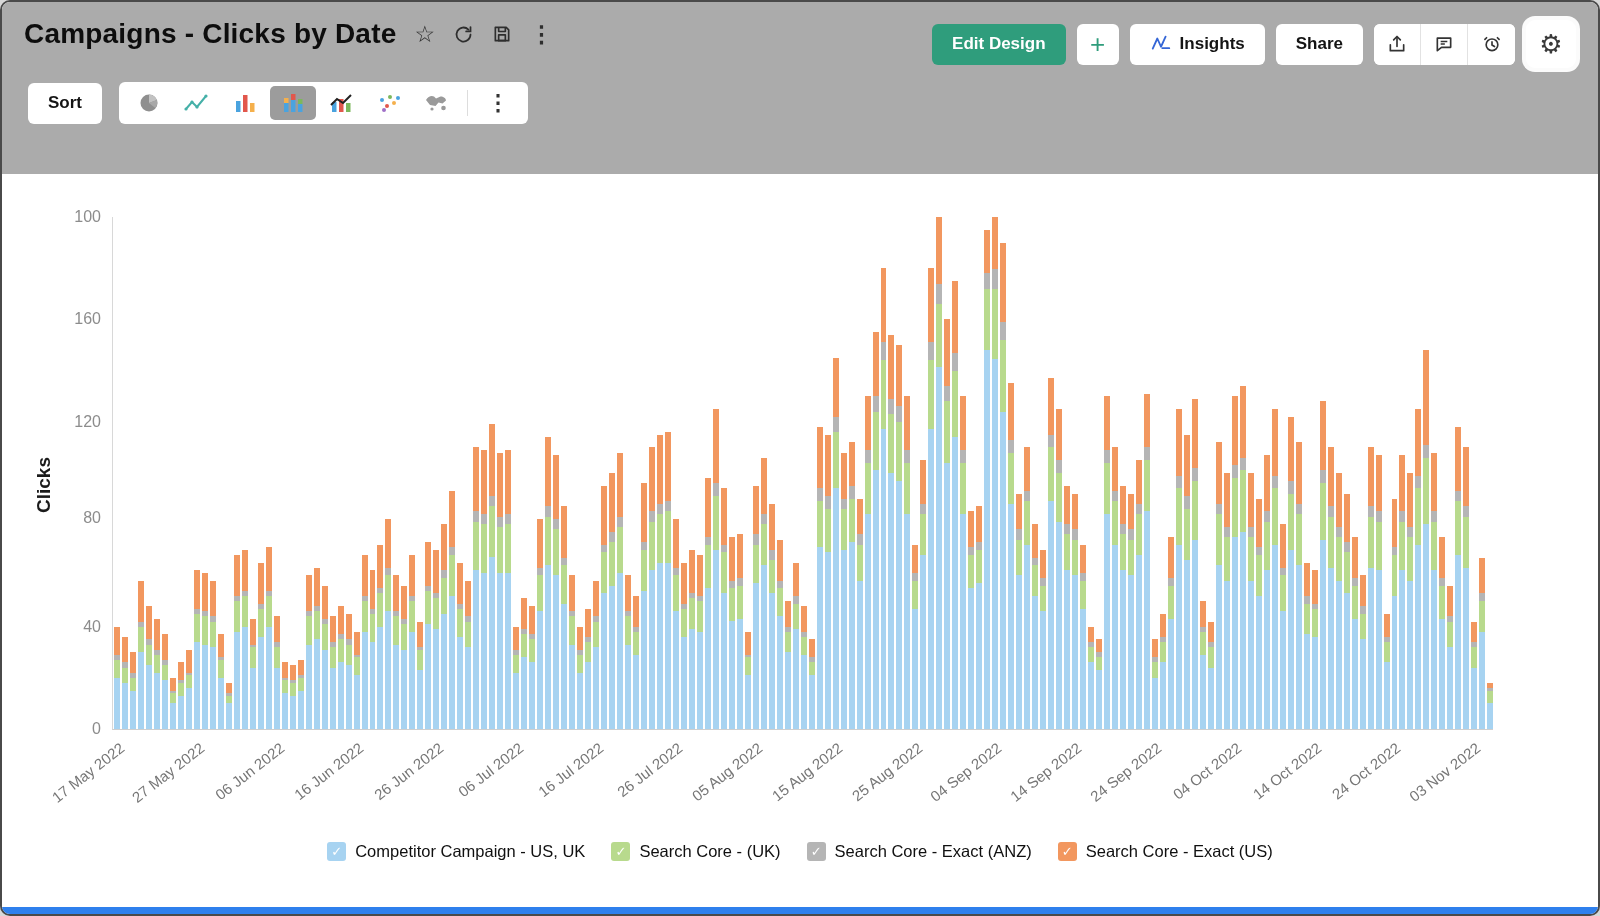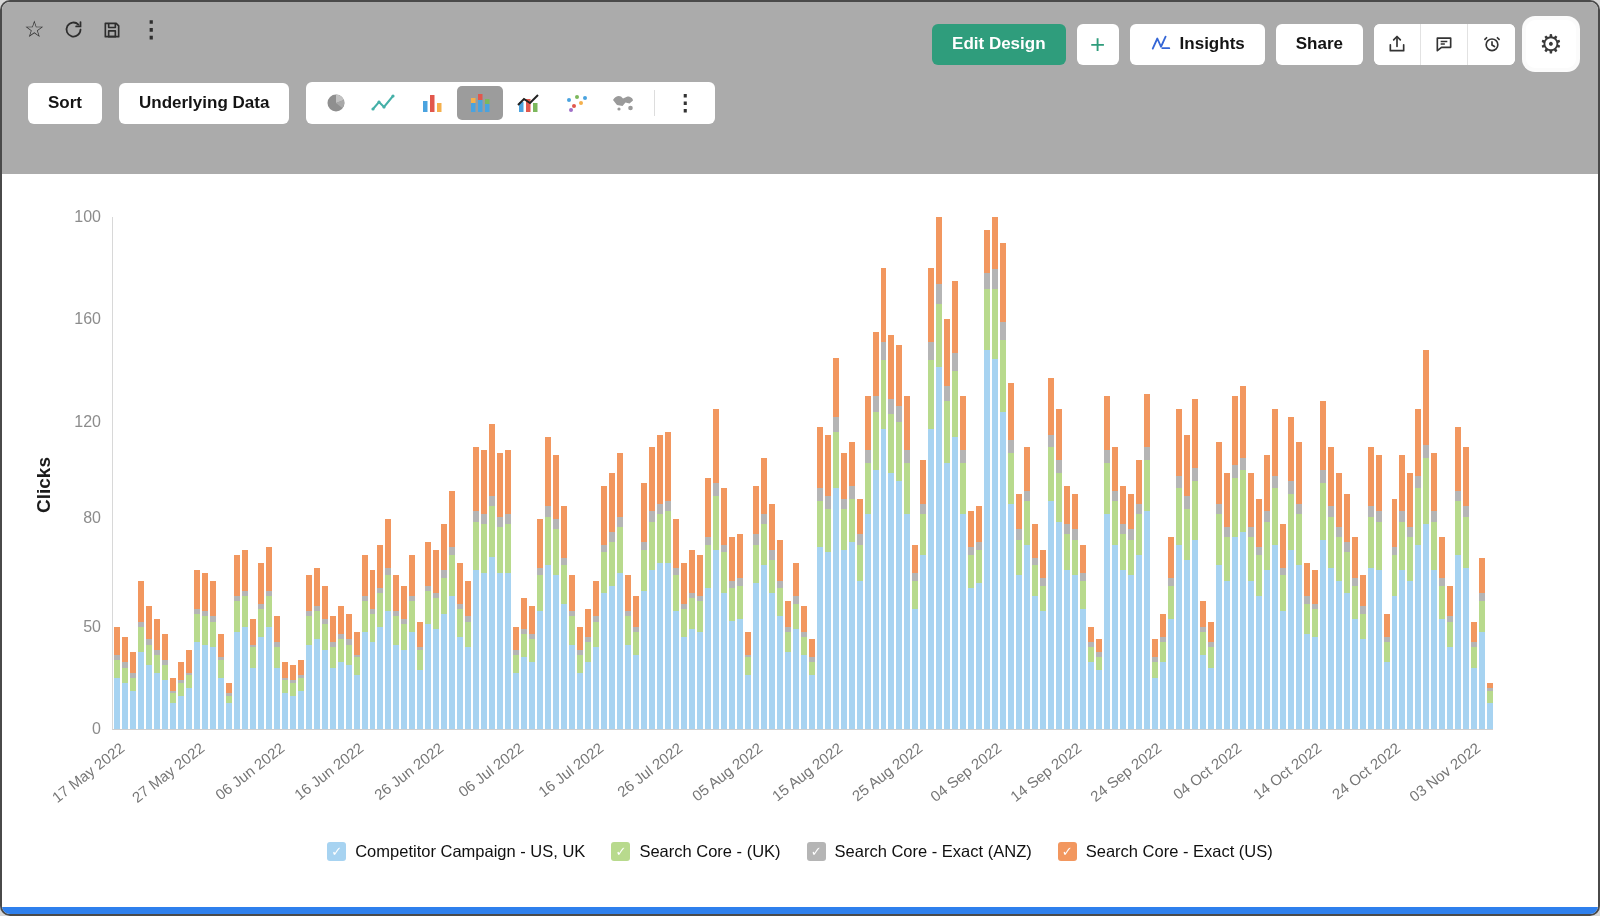--- a/index.html
+++ b/index.html
@@ -55,20 +55,21 @@
 </head>
 <body>
 
 <div class="window">
 
   <div class="header-region">
 
     <div class="topbar">
       <div class="title-area">
         <div class="title-row">
+          <h1>Campaigns - Clicks by Date</h1>
           <span class="t-icon">☆</span>
           <span class="t-icon">
             <svg width="21" height="21" viewBox="0 0 24 24" fill="none" stroke="#2e2e2e" stroke-width="2" stroke-linecap="round">
                 <path d="M20 12a8 8 0 1 1-2.4-5.7"></path>
                 <path d="M20 3.5v5h-5"></path>
               </svg>
           </span>
           <span class="t-icon">
             <svg width="20" height="20" viewBox="0 0 24 24" fill="none" stroke="#2e2e2e" stroke-width="2" stroke-linejoin="round">
                 <path d="M4 4h13l3 3v13H4z"></path>
@@ -124,21 +125,20 @@
         </div>
 
         <button class="btn gear">
           <span>⚙</span>
         </button>
       </div>
     </div>
 
     <div class="toolbar">
       <button class="btn">Sort</button>
-      <button class="btn">Underlying Data</button>
 
       <div class="chart-type-group">
         <span class="ct">
           <svg width="24" height="24" viewBox="0 0 24 24">
               <circle cx="12" cy="12" r="8.5" fill="#8f8f8f"></circle>
               <path d="M12 12V3.5A8.5 8.5 0 0 1 19.8 9z" fill="#c2c2c2"></path>
               <path d="M12 12l7.8-3a8.5 8.5 0 0 1-1.5 8z" fill="#a8a8a8"></path>
             </svg>
         </span>
         <span class="ct">
@@ -197,21 +197,21 @@
       </div>
     </div>
   </div>
 
   <div class="chart-panel">
     <div class="y-axis-title">Clicks</div>
 
     <div class="plot">
       <div id="y-ticks">
           <div class="y-tick" style="bottom: -9px;">0</div>
-          <div class="y-tick" style="bottom: 93.4px;">50</div>
+          <div class="y-tick" style="bottom: 93.4px;">40</div>
           <div class="y-tick" style="bottom: 202px;">80</div>
           <div class="y-tick" style="bottom: 298.2px;">120</div>
           <div class="y-tick" style="bottom: 400.6px;">160</div>
           <div class="y-tick" style="bottom: 503px;">100</div>
         </div>
       <div id="plot-bars">
           <div class="bar-slot">
             <div class="bar-seg" style="height: 28.16px; background: rgb(242, 151, 95);"></div>
             <div class="bar-seg" style="height: 5.12px; background: rgb(181, 181, 181);"></div>
             <div class="bar-seg" style="height: 17.92px; background: rgb(184, 218, 141);"></div>

